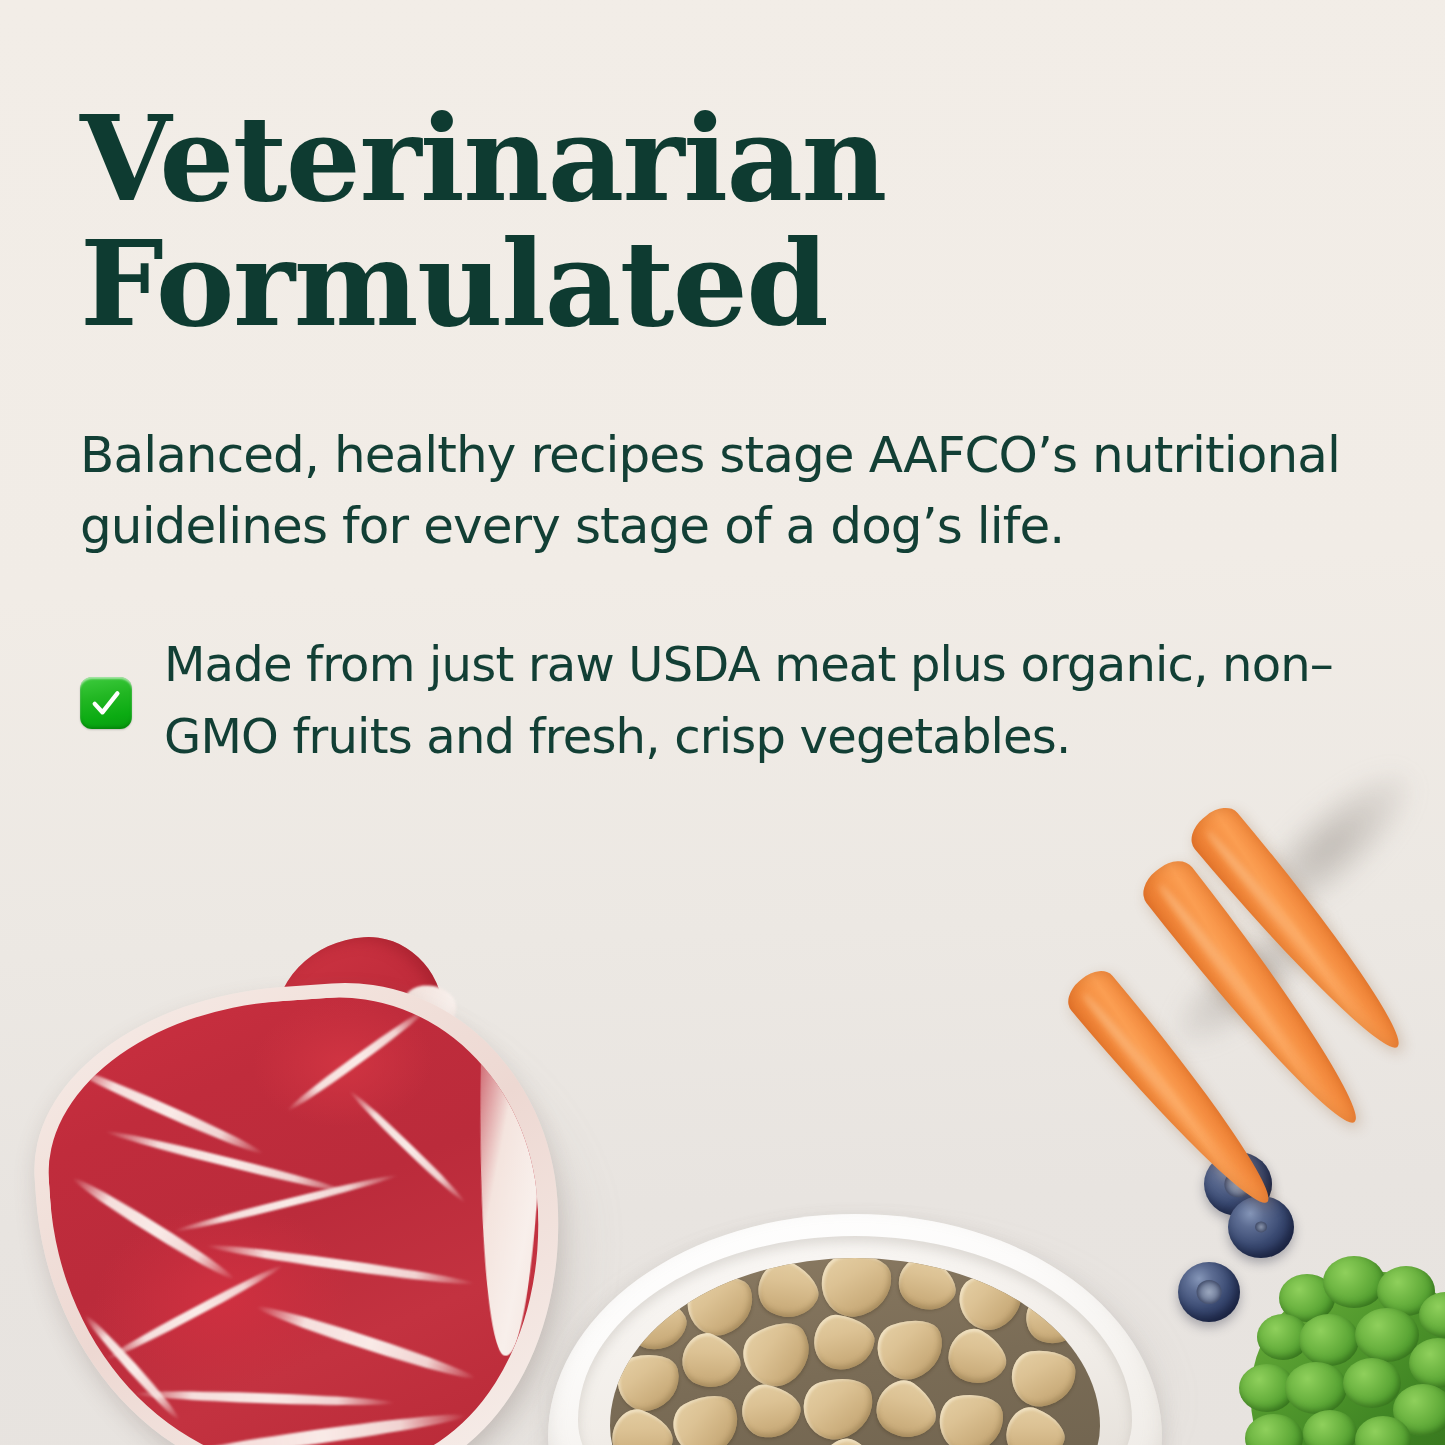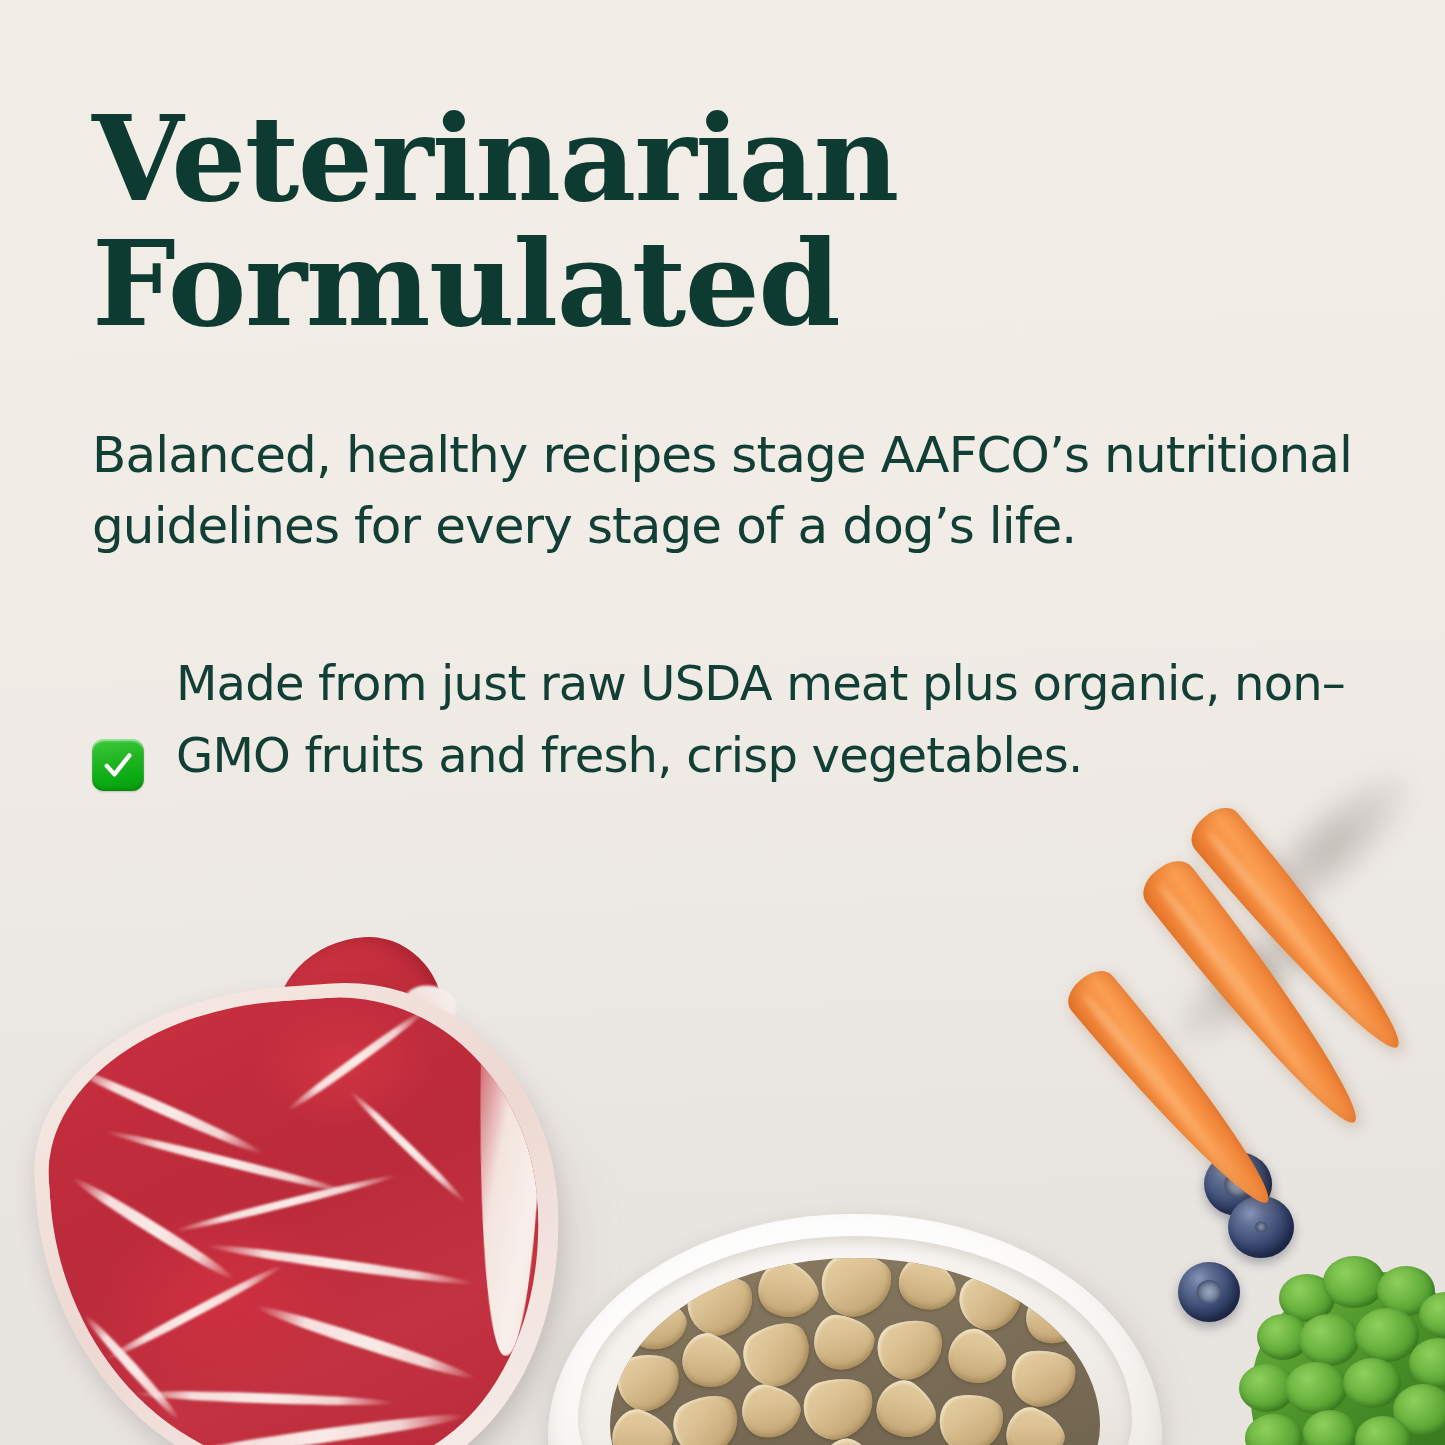--- a/index.html
+++ b/index.html
@@ -13,21 +13,21 @@
     width: 1445px;
     height: 1445px;
     overflow: hidden;
     font-family: "Liberation Sans", sans-serif;
     background: linear-gradient(178deg, #f2ede7 0%, #f1ece6 40%, #ece8e3 64%, #e8e4e0 82%, #e7e3df 100%);
   }
 
   
   .copy-block {
     position: absolute;
-    left: 92px;
+    left: 80px;
     top: 96px;
     width: 1300px;
     z-index: 40;
   }
 
   .headline {
     font-family: "DejaVu Serif", "Liberation Serif", serif;
     font-weight: 700;
     font-size: 118px;
     line-height: 1.06;
@@ -51,23 +51,22 @@
 
   .bullets {
     margin-top: 66px;
     display: flex;
     flex-direction: column;
     gap: 48px;
   }
 
   .bullet-row {
     display: flex;
-    align-items: flex-end;
+    align-items: center;
     gap: 32px;
-    margin-top: 19px;
   }
 
   .check-box {
     flex: 0 0 auto;
     width: 52px;
     height: 52px;
     margin-top: 6px;
     border-radius: 12px;
     background: linear-gradient(170deg, #3ecb3e 0%, #22b723 38%, #0bab12 74%, #089a10 100%);
     box-shadow: inset 0 2px 2px rgba(255,255,255,.55),

